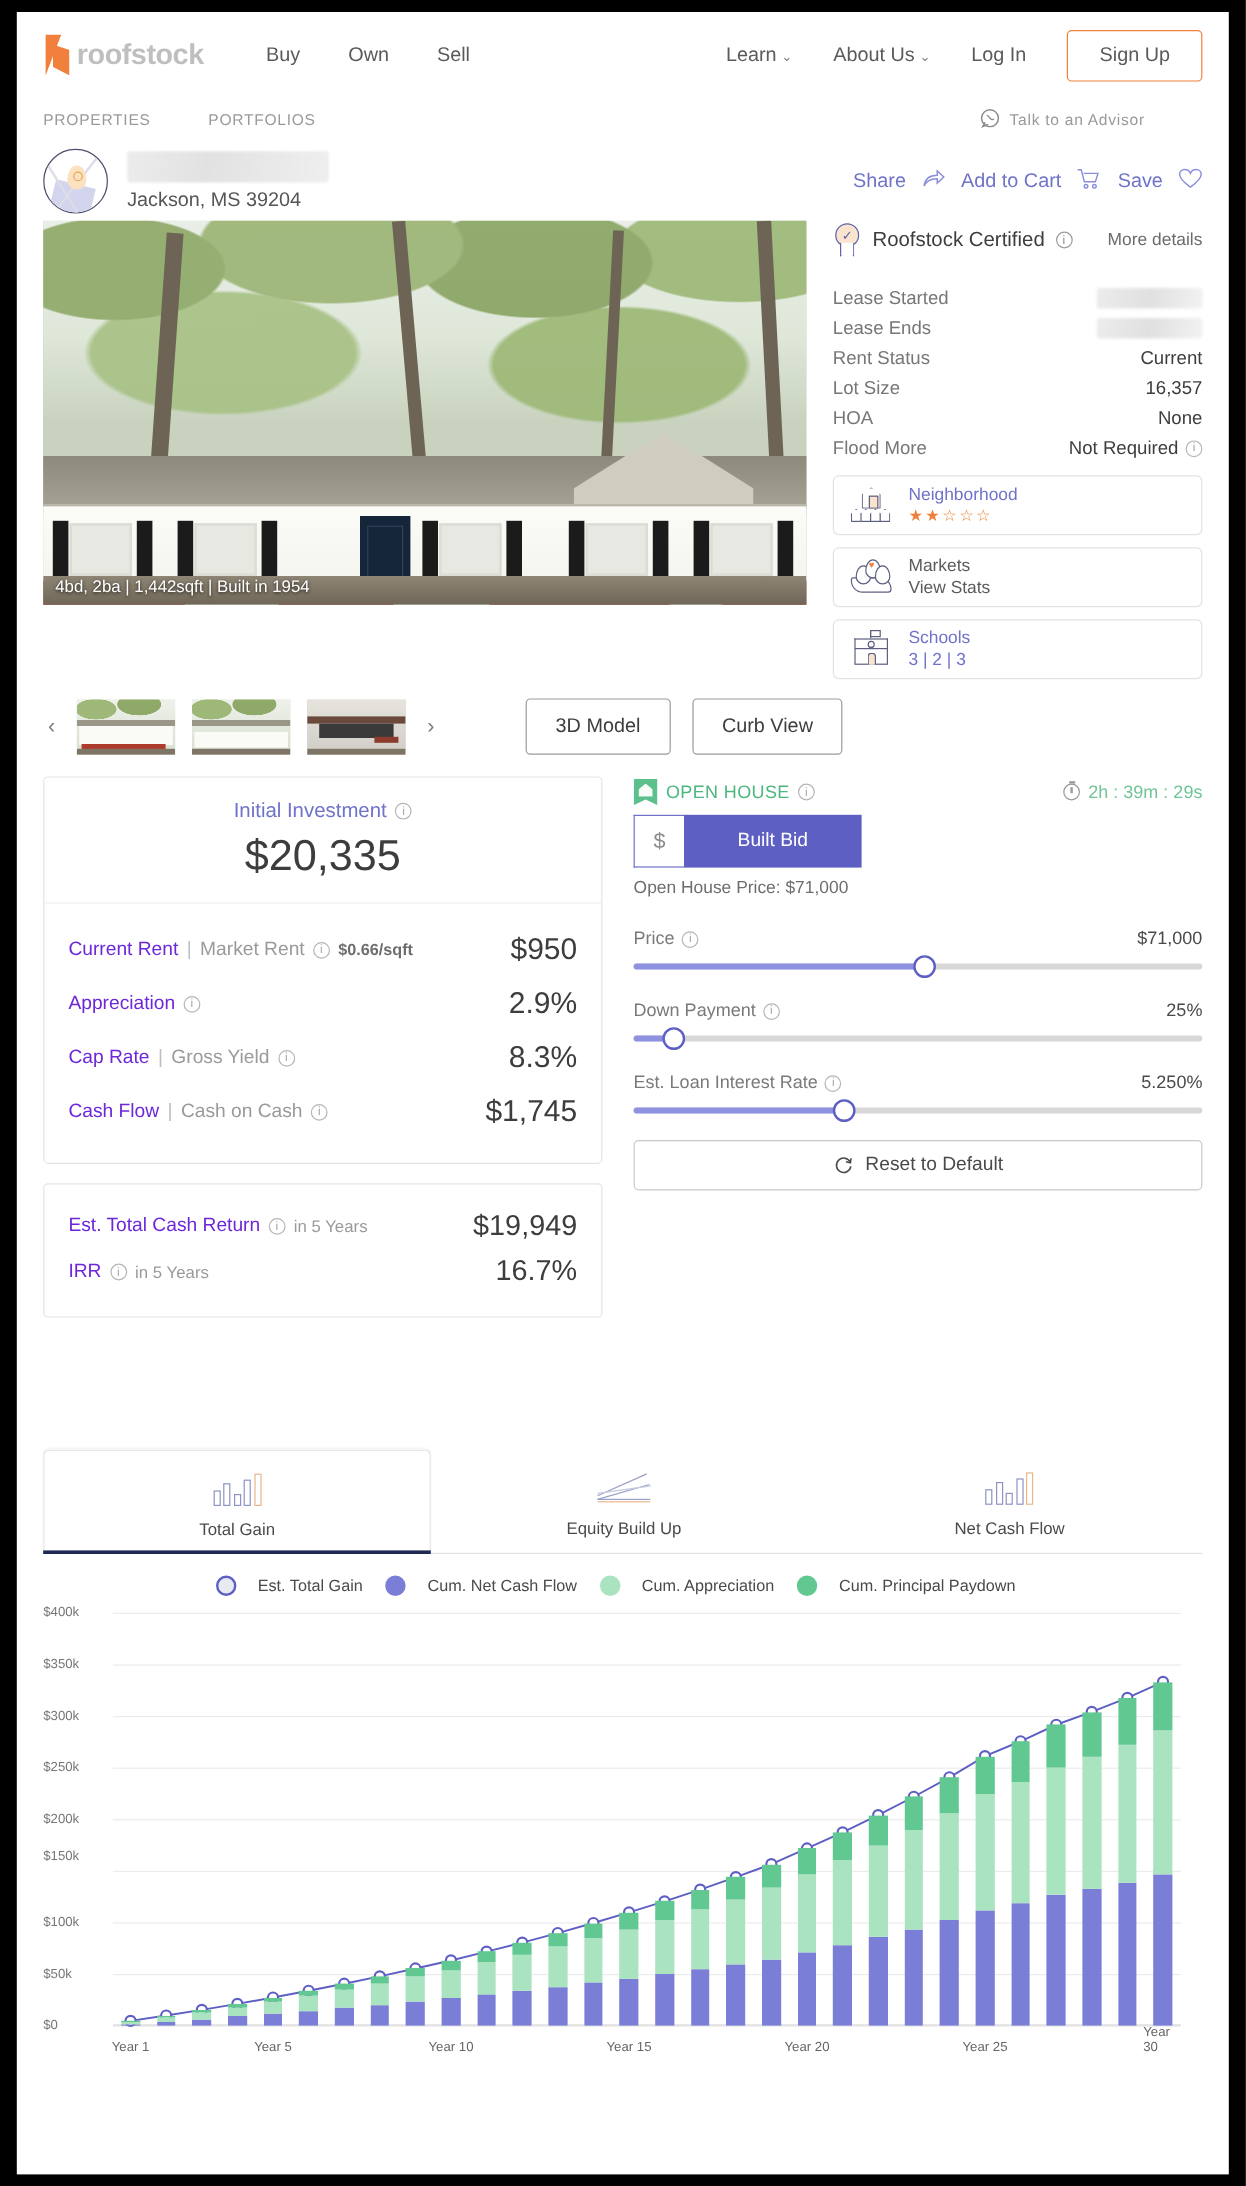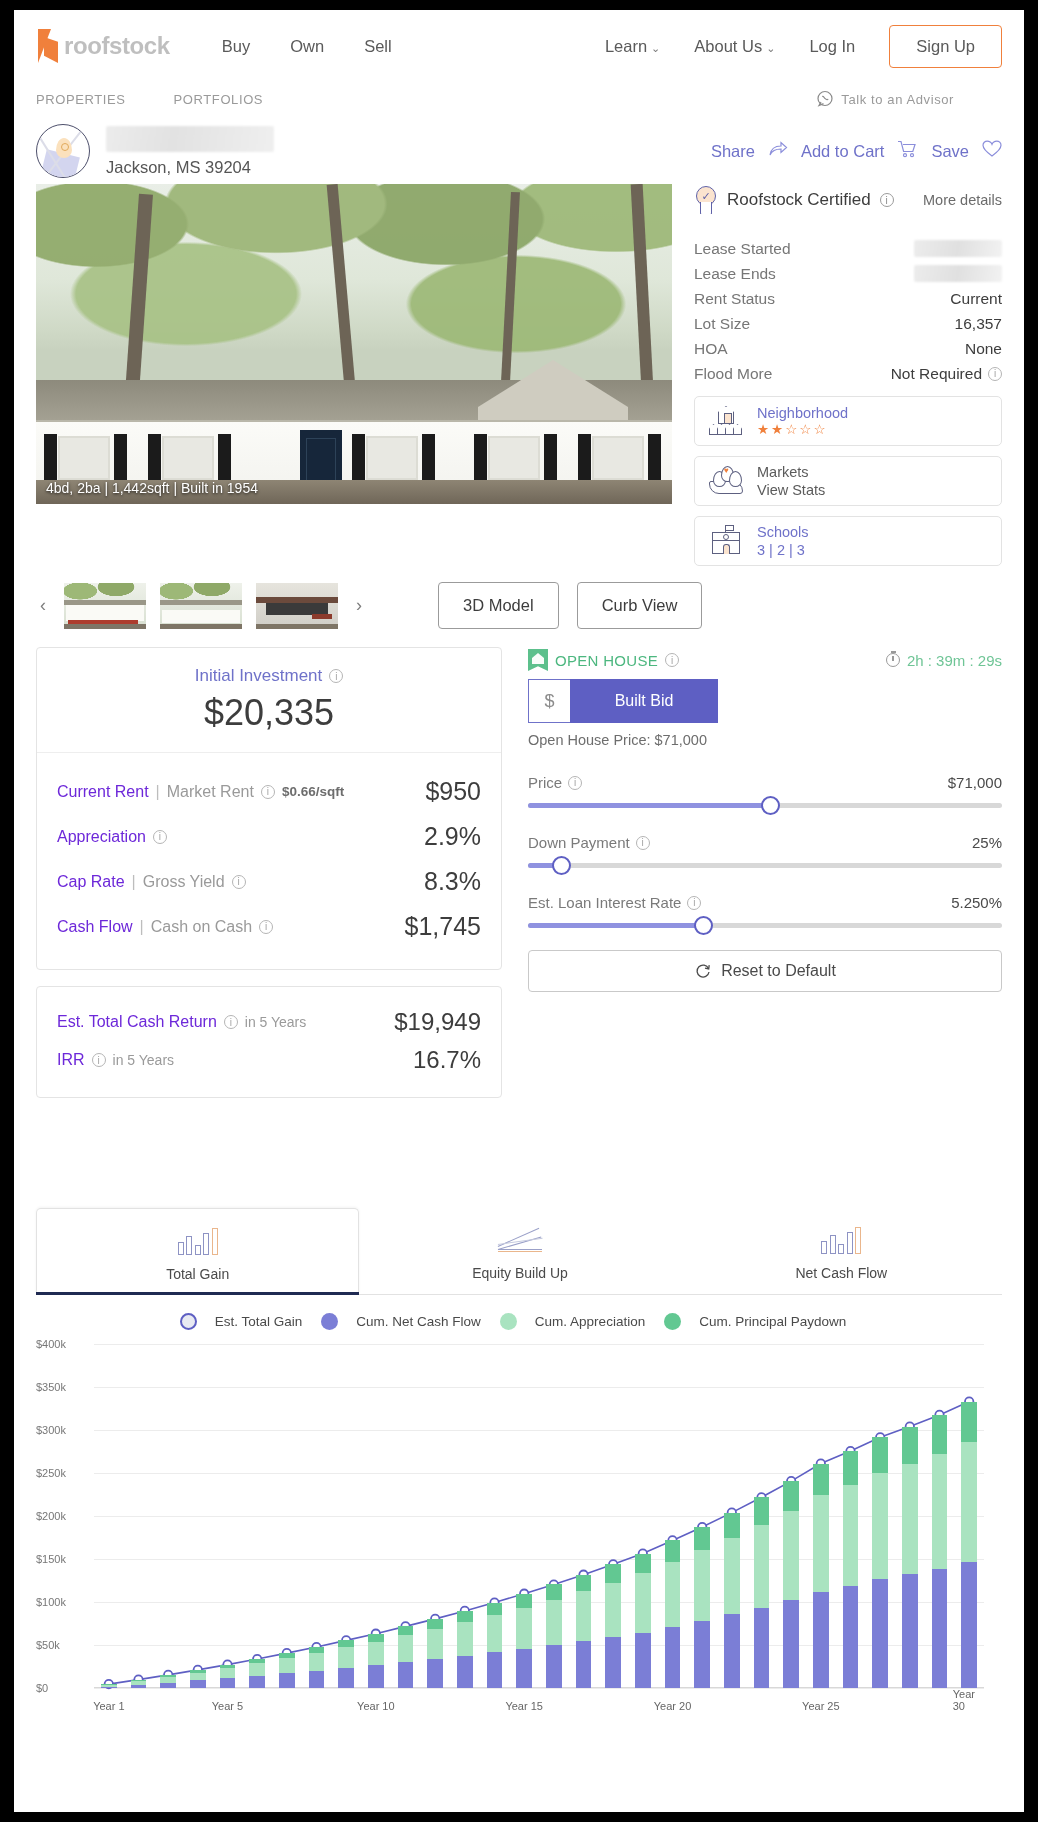--- a/index.html
+++ b/index.html
@@ -709,21 +709,21 @@
       <span class="lg-dot" style="background:#62c892"></span>
       <span class="lg-txt">Cum. Principal Paydown</span>
     </div>
   </div>
 
   <div class="chart">
     <div id="y-axis">
         <div class="y-lab" style="top: 344px;">$0</div>
         <div class="y-lab" style="top: 301px;">$50k</div>
         <div class="y-lab" style="top: 258px;">$100k</div>
-        <div class="y-lab" style="top: 215px;">$150k</div>
+        <div class="y-lab" style="top: 203px;">$150k</div>
         <div class="y-lab" style="top: 172px;">$200k</div>
         <div class="y-lab" style="top: 129px;">$250k</div>
         <div class="y-lab" style="top: 86px;">$300k</div>
         <div class="y-lab" style="top: 43px;">$350k</div>
         <div class="y-lab" style="top: 0px;">$400k</div>
       </div>
     <div id="grid-lines">
         <div class="grid" style="top: 344px;"></div>
         <div class="grid" style="top: 301px;"></div>
         <div class="grid" style="top: 258px;"></div>

